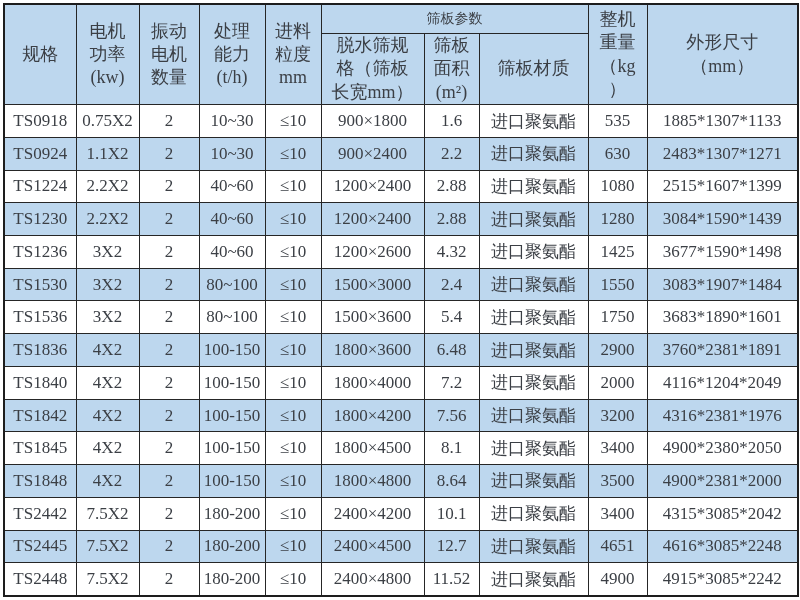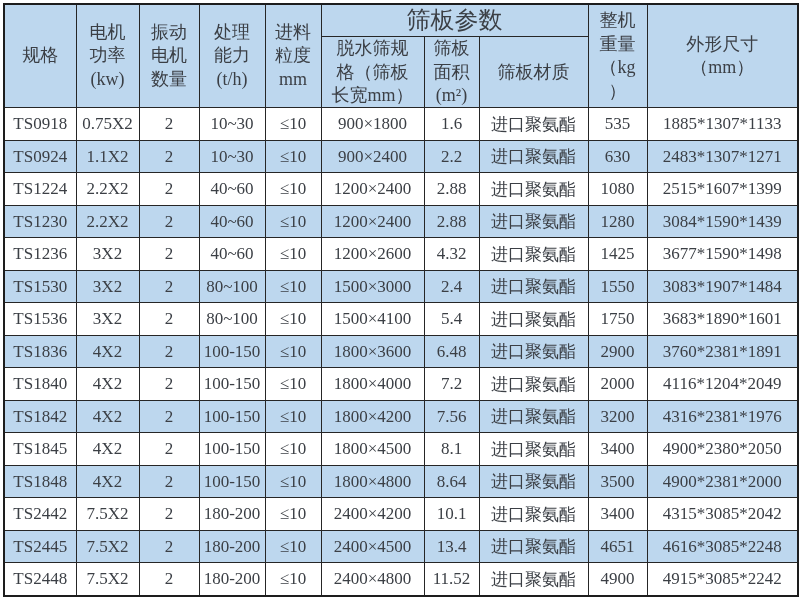--- a/index.html
+++ b/index.html
@@ -37,21 +37,21 @@
   }
   thead th {
     background: #bdd7ee;
     font-weight: normal;
     font-size: 18px;
     line-height: 1.3;
     white-space: pre-line;
   }
   thead tr.group-row th.group-cell {
     height: 28px;
-    font-size: 24px;
+    font-size: 14px;
   }
   tbody td {
     height: 30px;
     font-size: 17px;
     background: #ffffff;
     white-space: nowrap;
   }
   tbody tr:nth-child(even) td {
     background: #bdd7ee;
   }
@@ -178,21 +178,21 @@
     <td>进口聚氨酯</td>
     <td>1550</td>
     <td>3083*1907*1484</td>
   </tr>
         <tr>
     <td>TS1536</td>
     <td>3X2</td>
     <td>2</td>
     <td>80~100</td>
     <td>≤10</td>
-    <td>1500×4100</td>
+    <td>1500×3600</td>
     <td>5.4</td>
     <td>进口聚氨酯</td>
     <td>1750</td>
     <td>3683*1890*1601</td>
   </tr>
         <tr>
     <td>TS1836</td>
     <td>4X2</td>
     <td>2</td>
     <td>100-150</td>
@@ -263,21 +263,21 @@
     <td>3400</td>
     <td>4315*3085*2042</td>
   </tr>
         <tr>
     <td>TS2445</td>
     <td>7.5X2</td>
     <td>2</td>
     <td>180-200</td>
     <td>≤10</td>
     <td>2400×4500</td>
-    <td>13.4</td>
+    <td>12.7</td>
     <td>进口聚氨酯</td>
     <td>4651</td>
     <td>4616*3085*2248</td>
   </tr>
         <tr>
     <td>TS2448</td>
     <td>7.5X2</td>
     <td>2</td>
     <td>180-200</td>
     <td>≤10</td>

